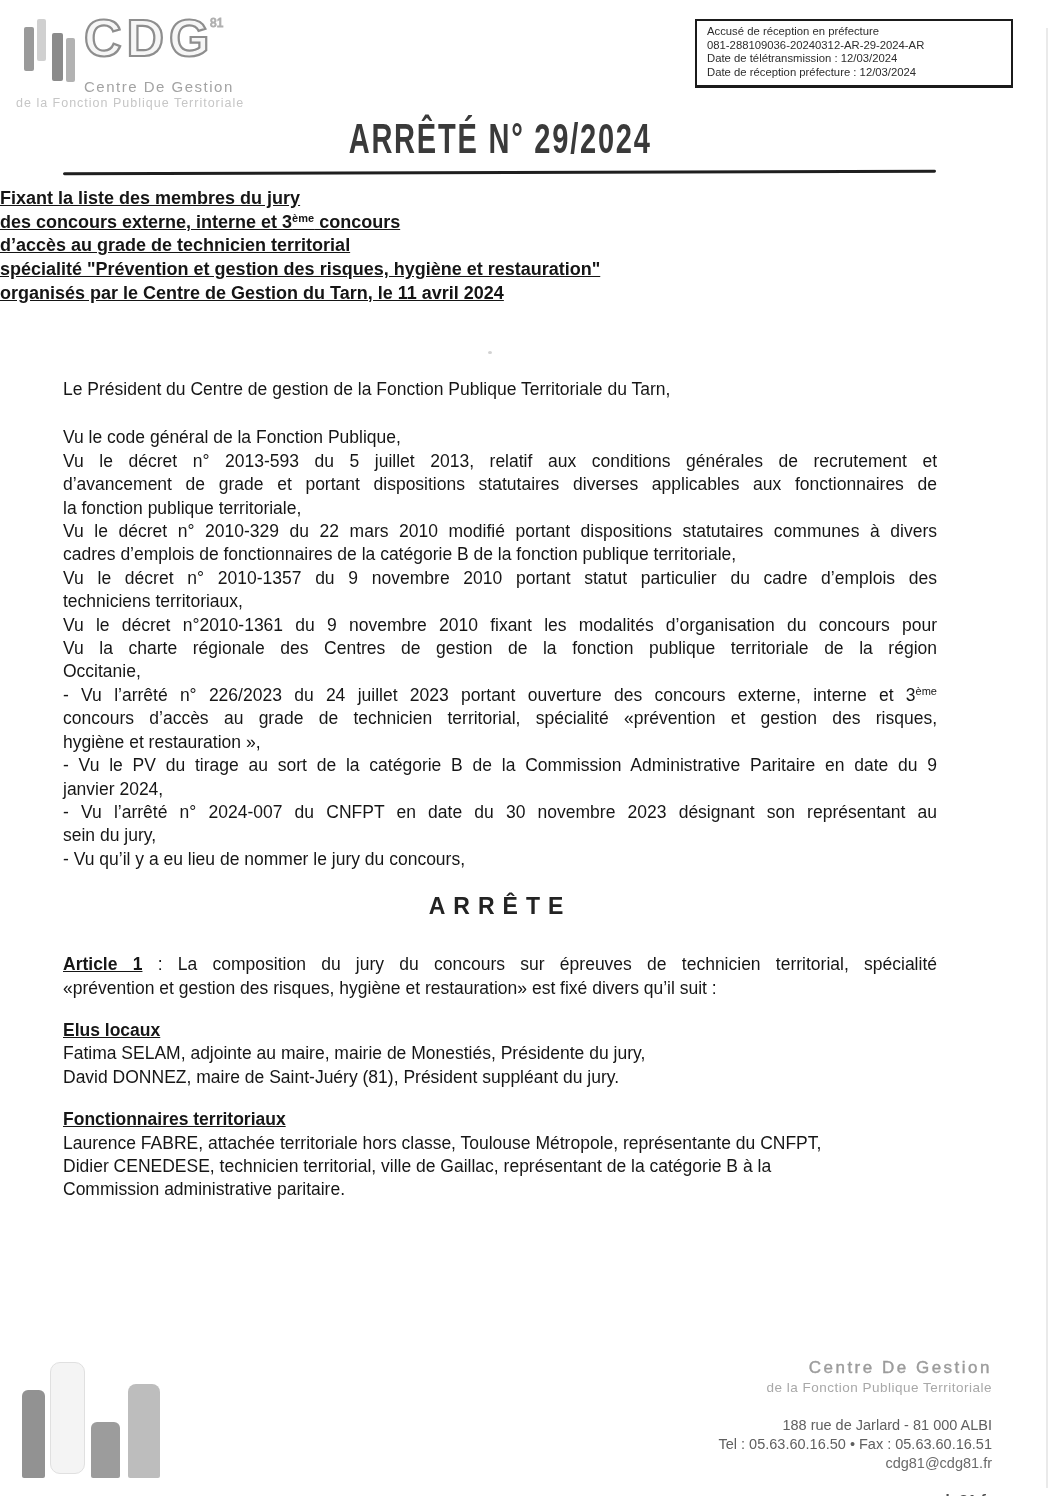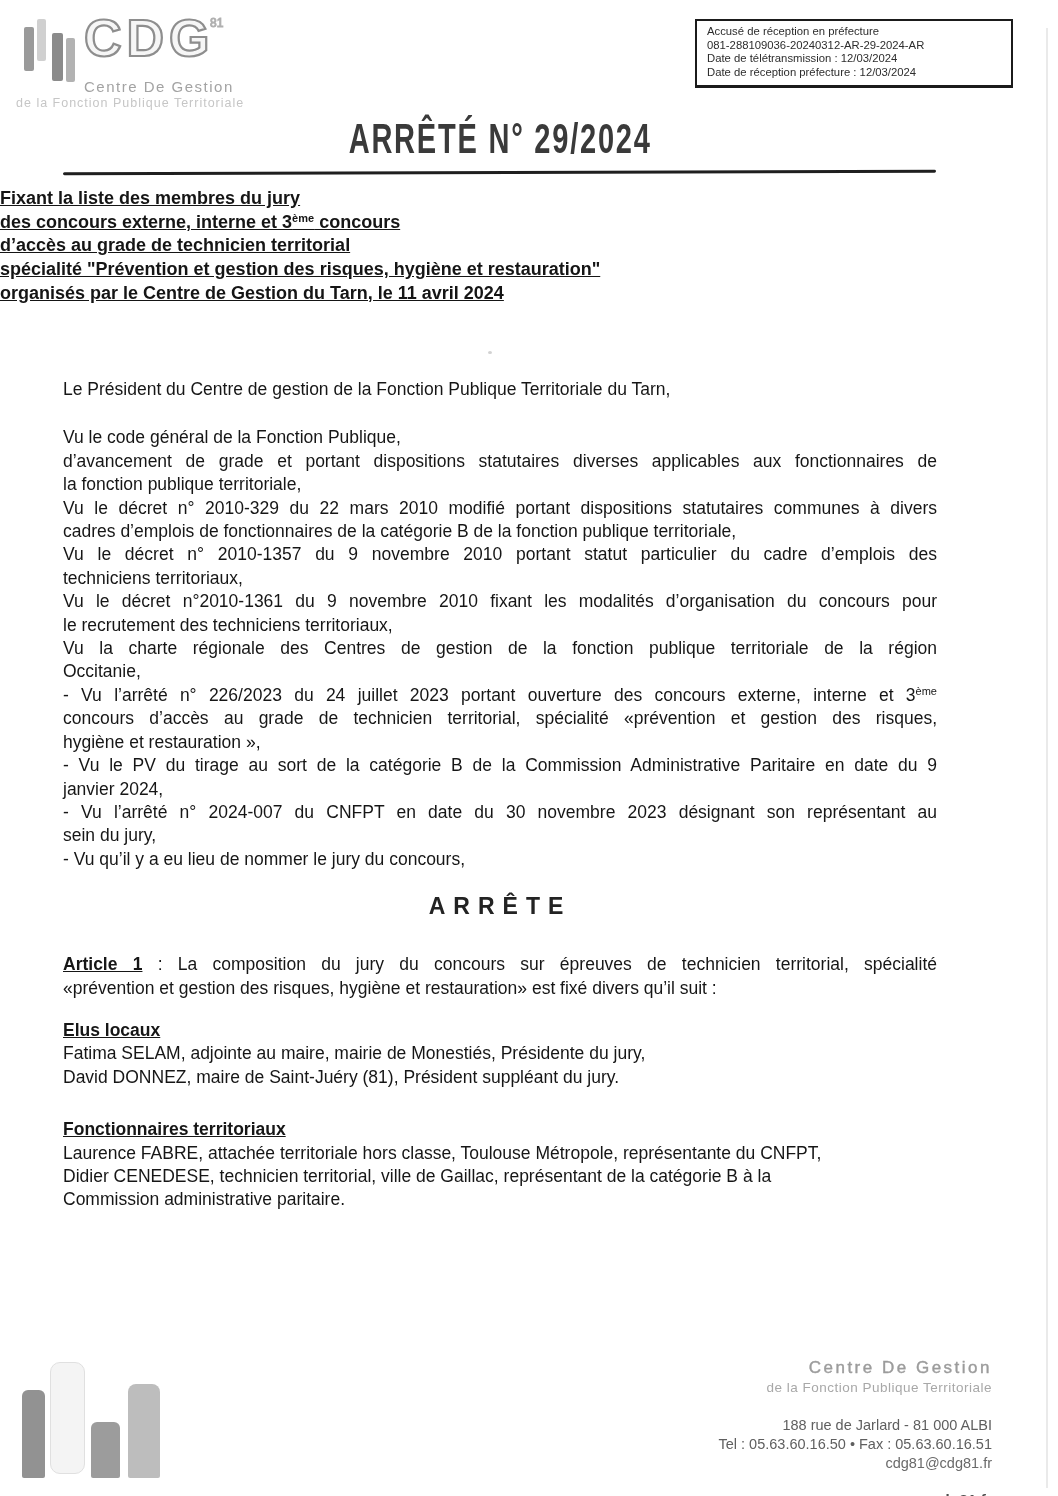--- a/index.html
+++ b/index.html
@@ -93,34 +93,34 @@
     </div>
 
   <div class="docbody">
       <div class="para">
         <div class="bline">Le Président du Centre de gestion de la Fonction Publique Territoriale du Tarn,</div>
       </div>
       <div class="para" style="margin-top: 25px;">
         <div class="bline">Vu le code général de la Fonction Publique,</div>
       </div>
       <div class="para">
+        <div class="bline jl">Vu le décret n° 2013-593 du 5 juillet 2013, relatif aux conditions générales de recrutement et</div>
         <div class="bline jl">d’avancement de grade et portant dispositions statutaires diverses applicables aux fonctionnaires de</div>
         <div class="bline">la fonction publique territoriale,</div>
       </div>
       <div class="para">
         <div class="bline jl">Vu le décret n° 2010-329 du 22 mars 2010 modifié portant dispositions statutaires communes à divers</div>
         <div class="bline">cadres d’emplois de fonctionnaires de la catégorie B de la fonction publique territoriale,</div>
       </div>
       <div class="para">
         <div class="bline jl">Vu le décret n° 2010-1357 du 9 novembre 2010 portant statut particulier du cadre d’emplois des</div>
         <div class="bline">techniciens territoriaux,</div>
       </div>
       <div class="para">
         <div class="bline jl">Vu le décret n°2010-1361 du 9 novembre 2010 fixant les modalités d’organisation du concours pour</div>
-        <div class="bline">le recrutement des techniciens territoriaux,</div>
       </div>
       <div class="para">
         <div class="bline jl">Vu la charte régionale des Centres de gestion de la fonction publique territoriale de la région</div>
         <div class="bline">Occitanie,</div>
       </div>
       <div class="para">
         <div class="bline jl">- Vu l’arrêté n° 226/2023 du 24 juillet 2023 portant ouverture des concours externe, interne et 3<sup>ème</sup></div>
         <div class="bline jl">concours d’accès au grade de technicien territorial, spécialité «prévention et gestion des risques,</div>
         <div class="bline">hygiène et restauration »,</div>
       </div>
@@ -138,21 +138,21 @@
       <div class="arrete-heading">ARRÊTE</div>
       <div class="para" style="margin-top: 14px;">
         <div class="bline jl"><span class="bu">Article 1</span> : La composition du jury du concours sur épreuves de technicien territorial, spécialité</div>
         <div class="bline">«prévention et gestion des risques, hygiène et restauration» est fixé divers qu’il suit :</div>
       </div>
       <div class="para" style="margin-top: 19px;">
         <div class="bline"><span class="bu">Elus locaux</span></div>
         <div class="bline">Fatima SELAM, adjointe au maire, mairie de Monestiés, Présidente du jury,</div>
         <div class="bline">David DONNEZ, maire de Saint-Juéry (81), Président suppléant du jury.</div>
       </div>
-      <div class="para" style="margin-top: 29px;">
+      <div class="para" style="margin-top: 19px;">
         <div class="bline"><span class="bu">Fonctionnaires territoriaux</span></div>
         <div class="bline">Laurence FABRE, attachée territoriale hors classe, Toulouse Métropole, représentante du CNFPT,</div>
         <div class="bline">Didier CENEDESE, technicien territorial, ville de Gaillac, représentant de la catégorie B à la</div>
         <div class="bline">Commission administrative paritaire.</div>
       </div>
     </div>
 
   <div>
     <div class="wm-bar" style="left:22px;top:1390px;width:23px;height:88px;background:#929292;border-radius:6px 6px 2px 2px;"></div>
     <div class="wm-bar" style="left:50px;top:1362px;width:33px;height:110px;background:#f4f4f4;border:1px solid #e0e0e0;border-radius:10px;"></div>

